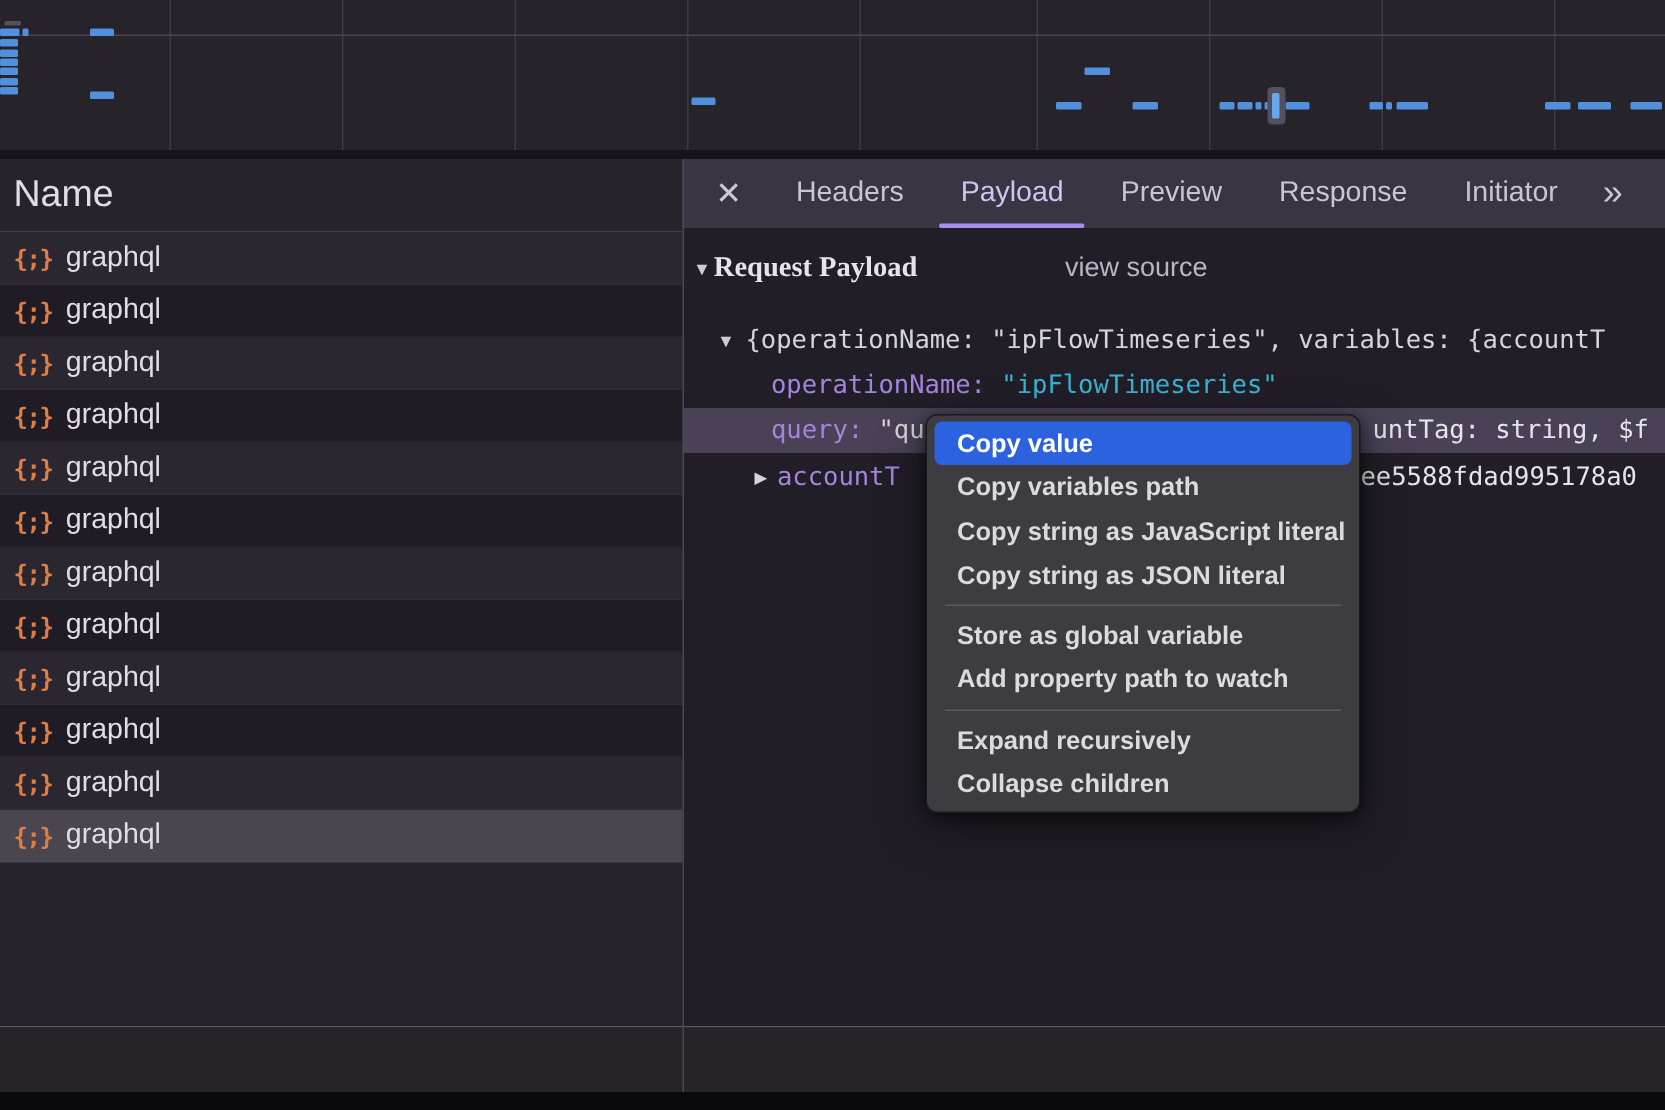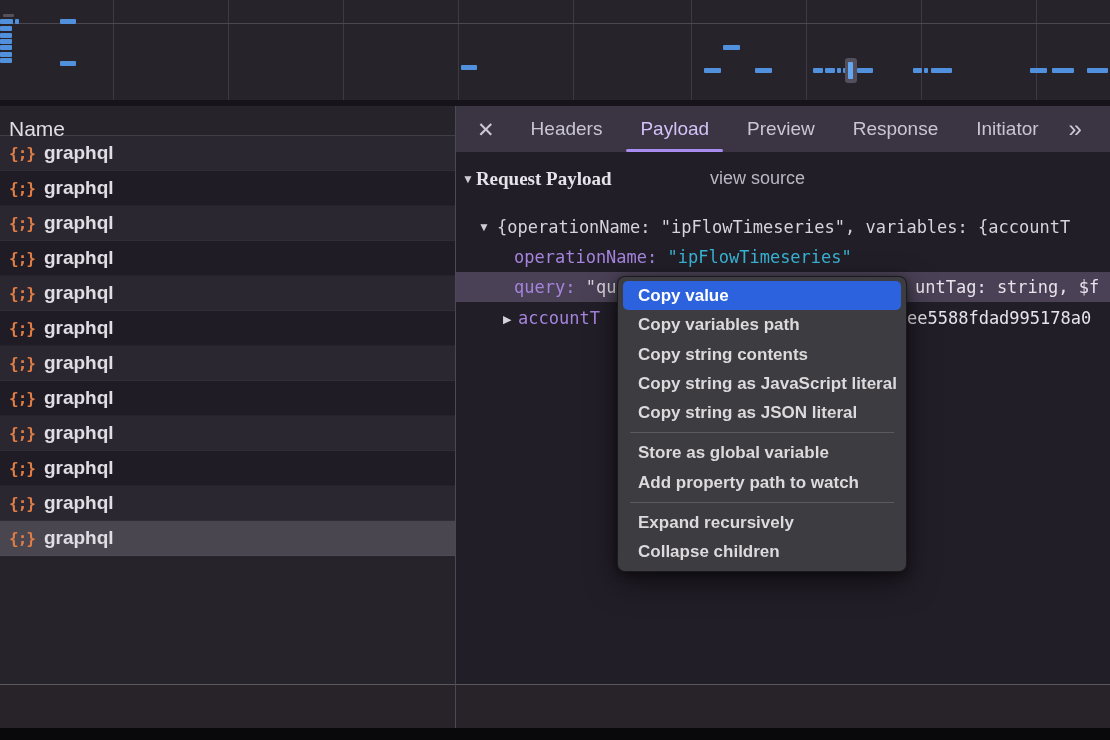--- a/index.html
+++ b/index.html
@@ -14,27 +14,27 @@
   .gridline { position:absolute; top:0; width:1px; height:100px; background:#3e3a45; }
   .lane-line { position:absolute; left:0; top:23px; width:1110px; height:1px; background:#4b4751; }
   .tbar { position:absolute; border-radius:1px; }
   .tbar.blue { background:#5090dd; }
   .tbar.gray { background:#55515a; }
   .tmarker { position:absolute; background:#544f5c; border-radius:3px; }
   .tmarker .inner { position:absolute; left:3px; top:4px; width:5px; height:17px; background:#66a8f0; border-radius:1px; }
   .black-strip { position:absolute; left:0; top:100px; width:1110px; height:6px; background:#16131a; }
   
   .left-pane { position:absolute; left:0; top:106px; width:455px; height:622px; background:#27232b; }
-  .name-header { height:30px; line-height:46px; padding-left:9px; color:#e0dde4; font-size:21px; border-bottom:1px solid #403c48; background:#27232b; }
+  .name-header { height:49px; line-height:46px; padding-left:9px; color:#e0dde4; font-size:25px; border-bottom:1px solid #403c48; background:#27232b; }
   .req-row { height:35px; display:flex; align-items:center; padding-left:9px; border-bottom:1px solid rgba(255,255,255,0.03); }
   .req-row.odd  { background:#2b2730; }
   .req-row.even { background:#201c25; }
   .req-row.selected { background:#4a4650; }
   .req-icon { font-family:"DejaVu Sans Mono", monospace; font-weight:bold; font-size:16px; color:#e07d45; letter-spacing:-1px; margin-right:9px; }
-  .req-label { color:#e0dde4; font-size:19px;font-weight:bold; }
+  .req-label { color:#e0dde4; font-size:19px; }
   
   .right-pane { position:absolute; left:455px; top:106px; width:655px; height:622px; background:#221e28; }
   .pane-divider { position:absolute; left:455px; top:106px; width:1px; height:622px; background:#4c4854; z-index:5; }
   .tab-bar { position:absolute; left:0; top:0; width:655px; height:46px; background:#3a3443; display:flex; align-items:center; gap:34px; padding-left:22px; }
   .close-x { color:#ccc8d3; font-size:21px; line-height:1; cursor:default; }
   .tab { position:relative; height:46px; line-height:46px; font-size:19px; color:#c9c5d1; padding:0 2px; }
   .tab.active { color:#d2c3f7; }
   .tab.active::after { content:""; position:absolute; left:-12px; right:-12px; bottom:0; height:3px; background:#a98cf0; border-radius:2px; }
   .tab-overflow { color:#ccc8d3; font-size:24px; margin-left:-6px; letter-spacing:-2px; }
   
@@ -221,21 +221,20 @@
     </div>
   </div>
 
   <div class="footer-divider"></div>
   <div class="footer"></div>
   <div class="bottom-bar"></div>
 
   <div class="ctx-menu" id="ctx-menu">
       <div class="ctx-item highlighted">Copy value</div>
       <div class="ctx-item">Copy variables path</div>
-      <div class="ctx-item">Copy string contents</div>
       <div class="ctx-item">Copy string as JavaScript literal</div>
       <div class="ctx-item">Copy string as JSON literal</div>
       <div class="ctx-sep"></div>
       <div class="ctx-item">Store as global variable</div>
       <div class="ctx-item">Add property path to watch</div>
       <div class="ctx-sep"></div>
       <div class="ctx-item">Expand recursively</div>
       <div class="ctx-item">Collapse children</div>
     </div>
 

